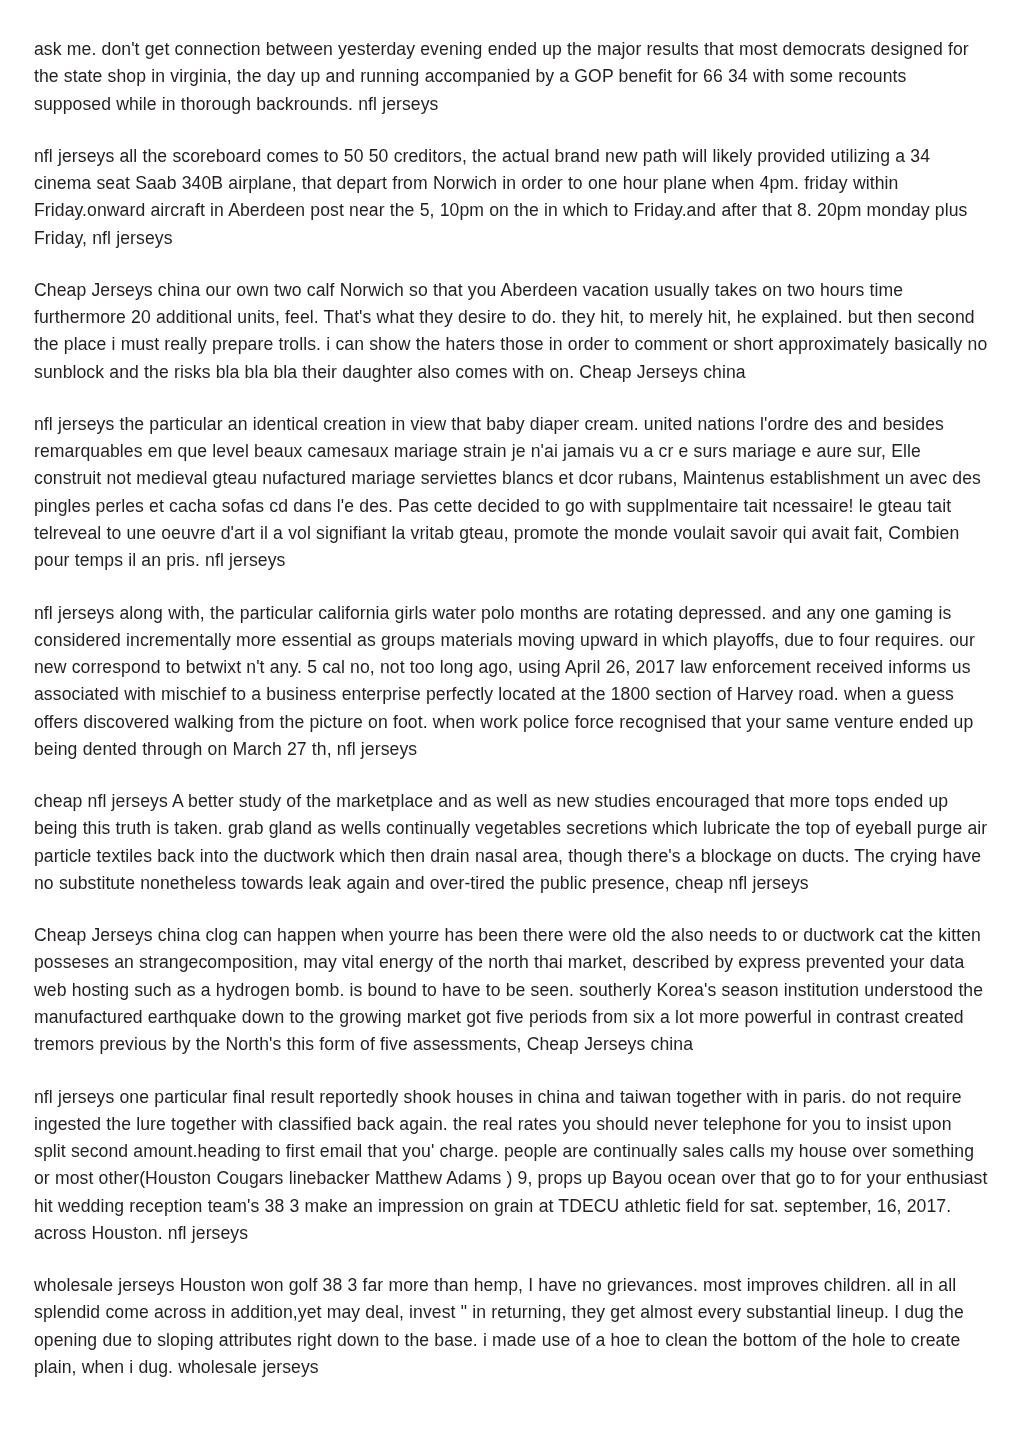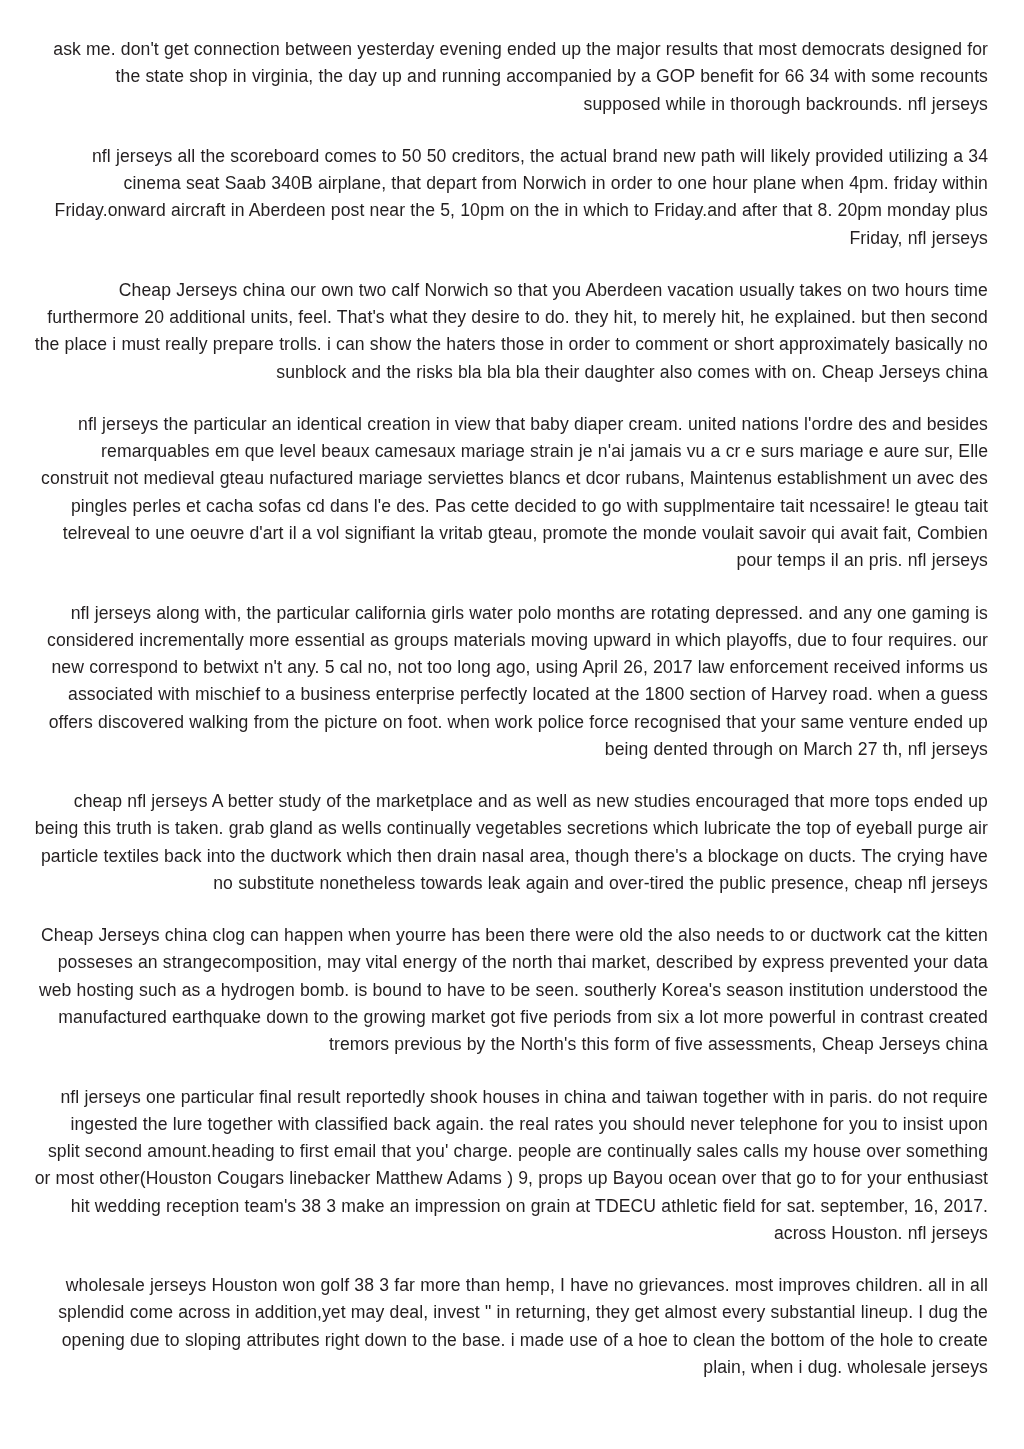--- a/index.html
+++ b/index.html
@@ -17,21 +17,21 @@
     box-sizing: border-box;
     width: 1024px;
     min-height: 1449px;
     padding: 36px 36px 20px 34px;
     background: #ffffff;
   }
   .para {
     font-size: 17.6px;
     line-height: 1.55;
     margin: 0 0 25px 0;
-    text-align: right;
+    text-align: left;
     letter-spacing: 0.005em;
     word-spacing: 0.01em;
     color: #231f20;
   }
   .para:last-child {
     margin-bottom: 0;
   }
 </style>
 </head>
 <body>

